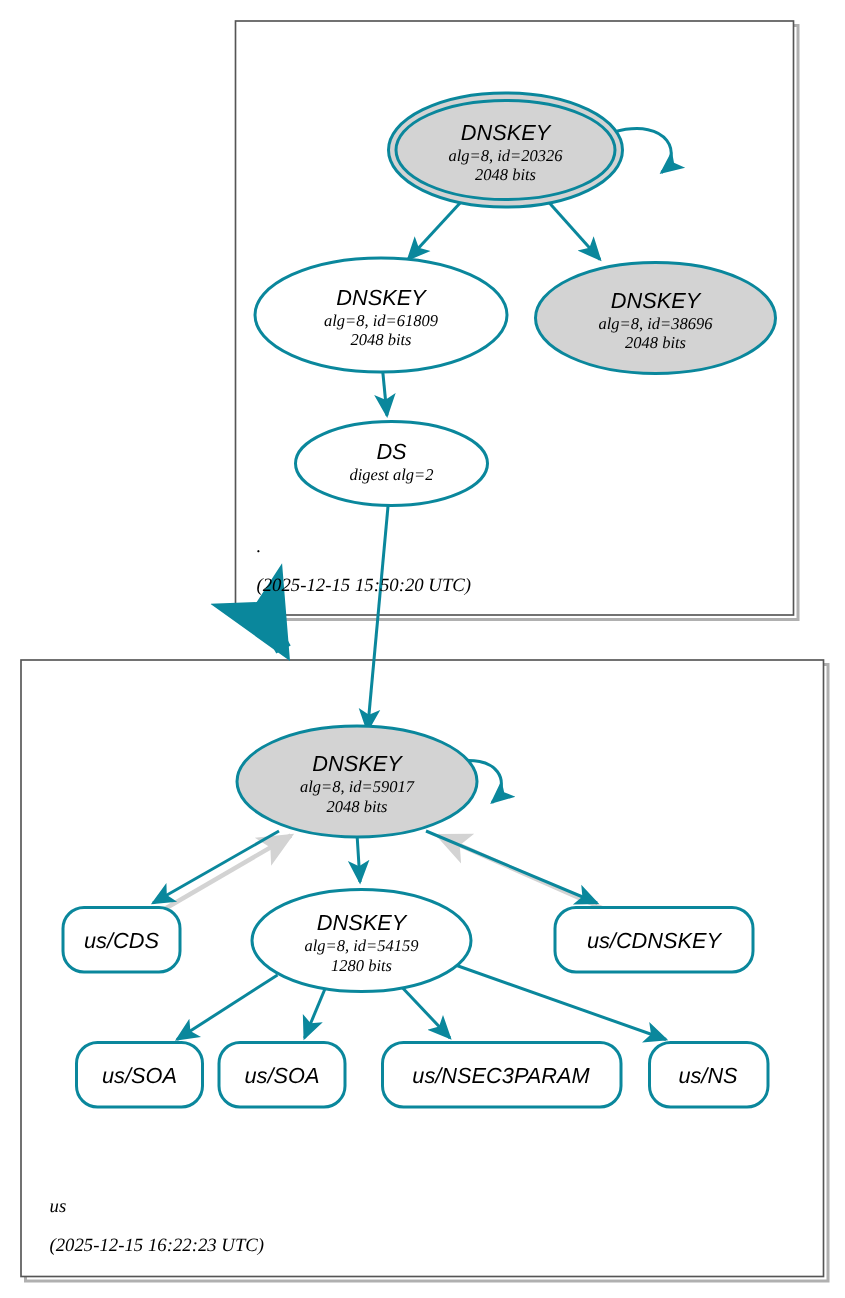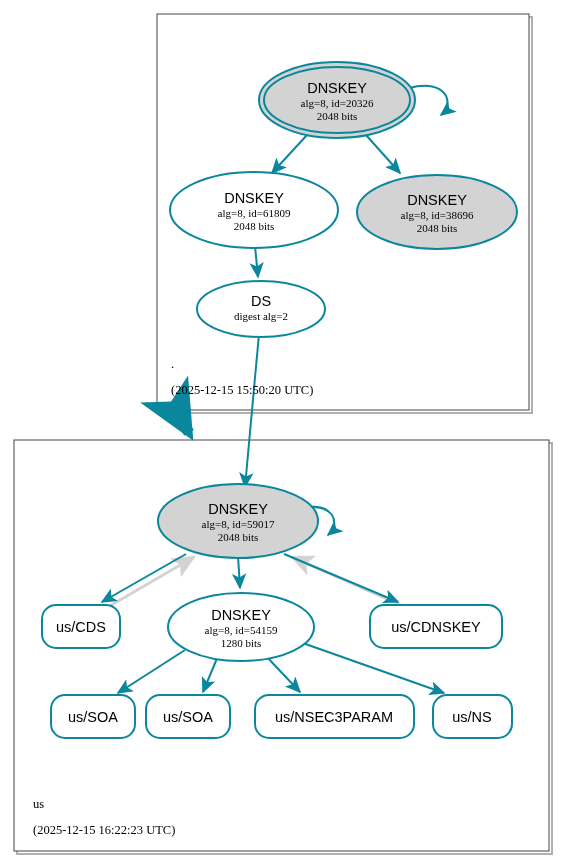--- a/index.html
+++ b/index.html
@@ -10,20 +10,21 @@
   body {
     font-family: "Liberation Sans", sans-serif;
     width: 563px;
     height: 865px;
     overflow: hidden;
   }
   #canvas {
     position: relative;
     width: 495px;
     height: 865px;
+    font-style: italic;
   }
   svg.graph {
     position: absolute;
     top: 0;
     left: 0;
     width: 563px;
     height: 865px;
   }
   text { font-family: "Liberation Sans", sans-serif; }
   .node-title {

